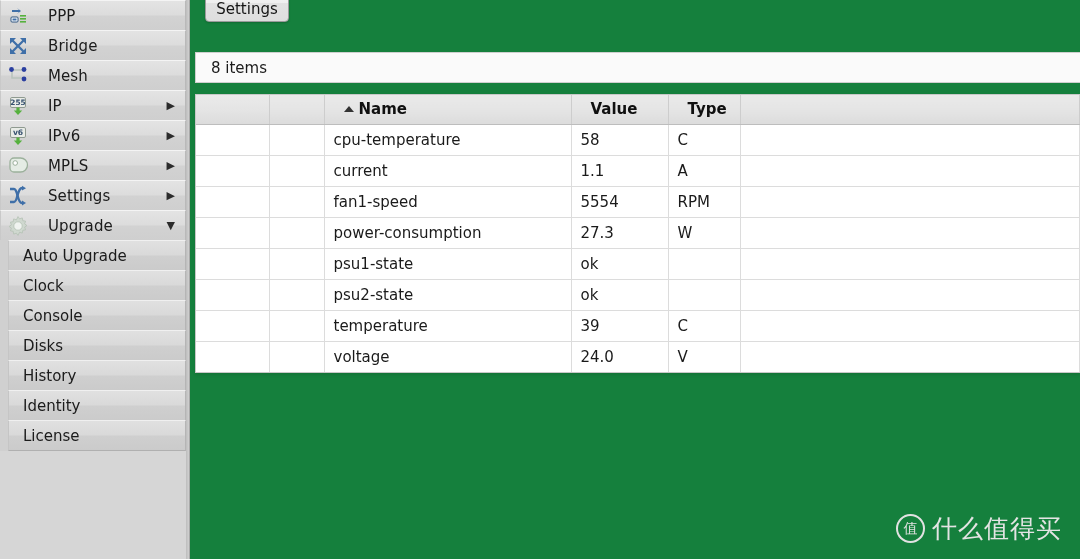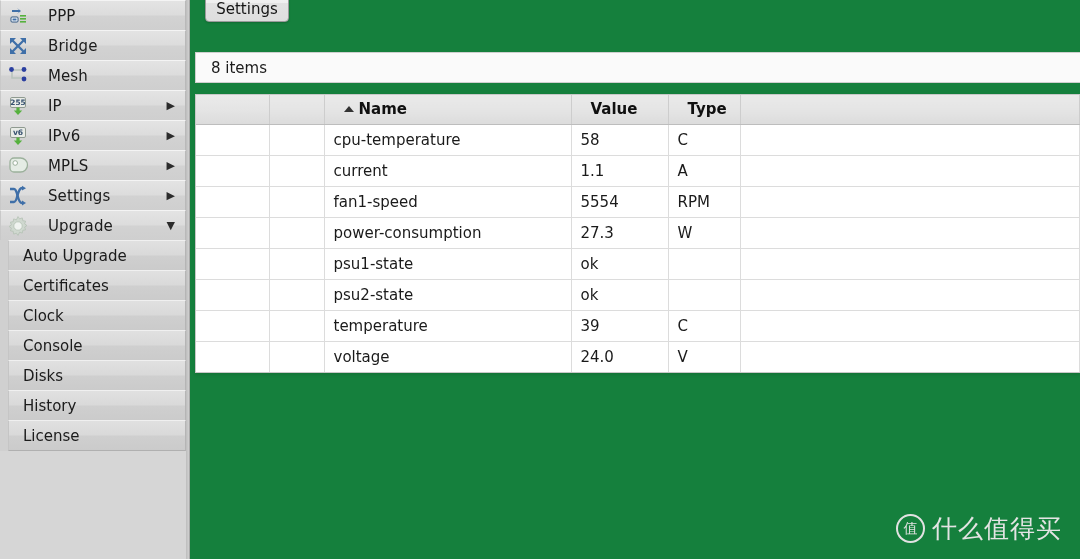--- a/index.html
+++ b/index.html
@@ -351,33 +351,33 @@
           </span>
           <span class="lbl">Upgrade</span>
           <span class="arrow">▼</span>
         </div>
       </div>
     <div class="sub-wrap" id="menu-sub">
         <div class="sub-item">
           <span>Auto Upgrade</span>
         </div>
         <div class="sub-item">
-          <span>Certificates</span>
-        </div>
-        <div class="sub-item">
           <span>Clock</span>
         </div>
         <div class="sub-item">
           <span>Console</span>
         </div>
         <div class="sub-item">
           <span>Disks</span>
         </div>
         <div class="sub-item">
           <span>History</span>
+        </div>
+        <div class="sub-item">
+          <span>Identity</span>
         </div>
         <div class="sub-item">
           <span>License</span>
         </div>
       </div>
   </div>
   <div id="sidebar-rail"></div>
   <div id="sidebar-edge"></div>
 
   <div id="content">

